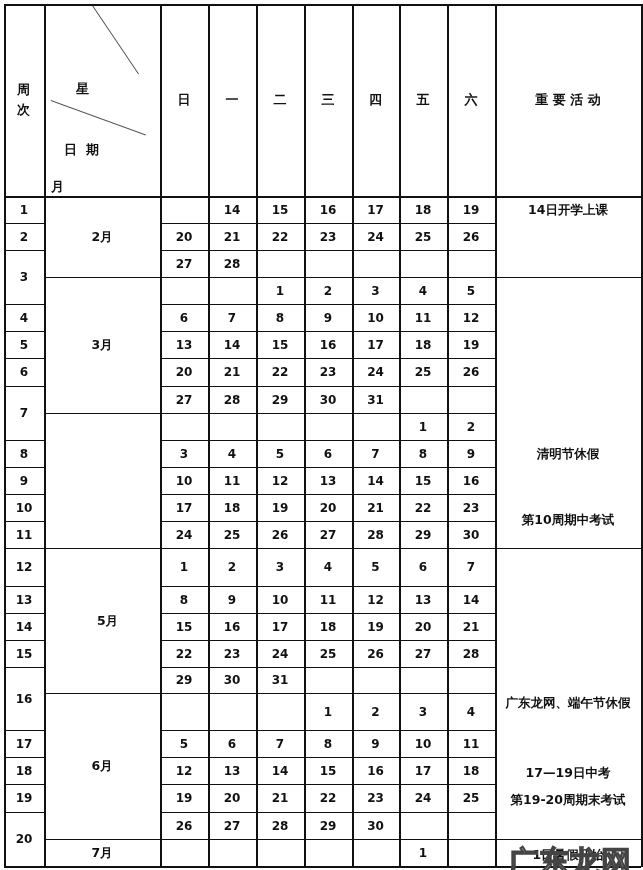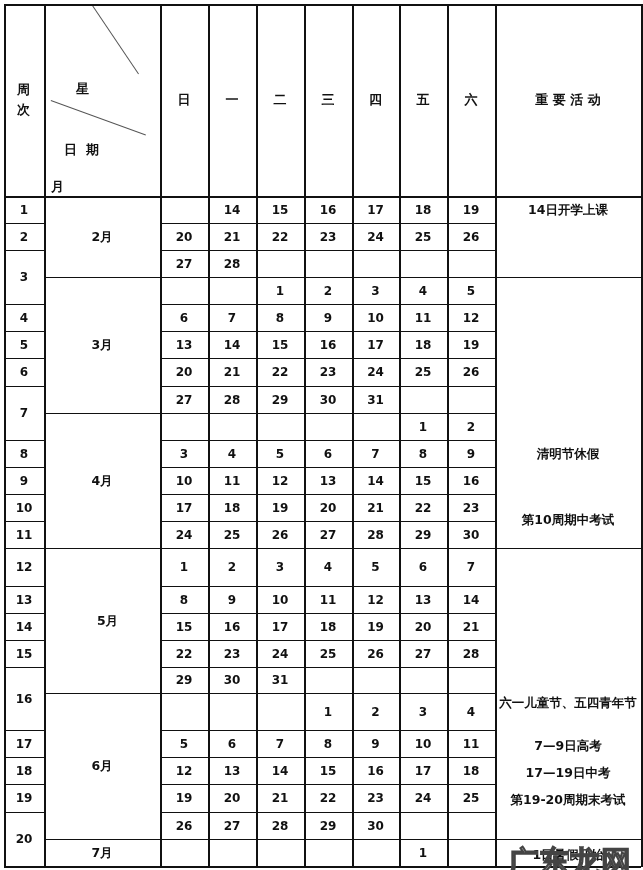--- a/index.html
+++ b/index.html
@@ -291,28 +291,26 @@
       <div class="hline" style="left:44px;top:548px;width:116px;height:1.2px;"></div>
       <div class="hline" style="left:44px;top:693px;width:116px;height:1.2px;"></div>
       <div class="hline" style="left:44px;top:839px;width:116px;height:1.2px;"></div>
       <div class="hline" style="left:495px;top:277px;width:146px;height:1.2px;"></div>
       <div class="hline" style="left:495px;top:548px;width:146px;height:1.2px;"></div>
       <div class="hline" style="left:495px;top:839px;width:146px;height:1.2px;"></div>
     </div>
 
   <div class="cell" style="left:44px;top:196px;width:116px;height:81px;font-size:12.5px;">2月</div>
   <div class="cell" style="left:44px;top:277px;width:116px;height:136px;font-size:12.5px;">3月</div>
-  <div class="cell" style="left:44px;top:413px;width:116px;height:135px;font-size:12.5px;">4月</div>
   <div class="cell" style="left:44px;top:548px;width:116px;height:145px;font-size:12.5px;padding-left:11px;">5月</div>
   <div class="cell" style="left:44px;top:693px;width:116px;height:146px;font-size:12.5px;">6月</div>
   <div class="cell" style="left:44px;top:839px;width:116px;height:27px;font-size:12.5px;">7月</div>
 
   <div class="act" style="top:200px;">14日开学上课</div>
   <div class="act" style="top:444px;">清明节休假</div>
   <div class="act" style="top:510px;">第10周期中考试</div>
-  <div class="act" style="top:693px;padding:0 4px;box-sizing:border-box;">六一儿童节、五四青年节</div>
-  <div class="act" style="top:736px;">7—9日高考</div>
+  <div class="act" style="top:693px;padding:0 4px;box-sizing:border-box;">广东龙网、端午节休假</div>
   <div class="act" style="top:763px;">17—19日中考</div>
   <div class="act" style="top:790px;">第19-20周期末考试</div>
   <div class="act" style="top:845px;">1日暑假开始</div>
 
   <div class="watermark">广东龙网</div>
 </div>
 
 </body></html>

